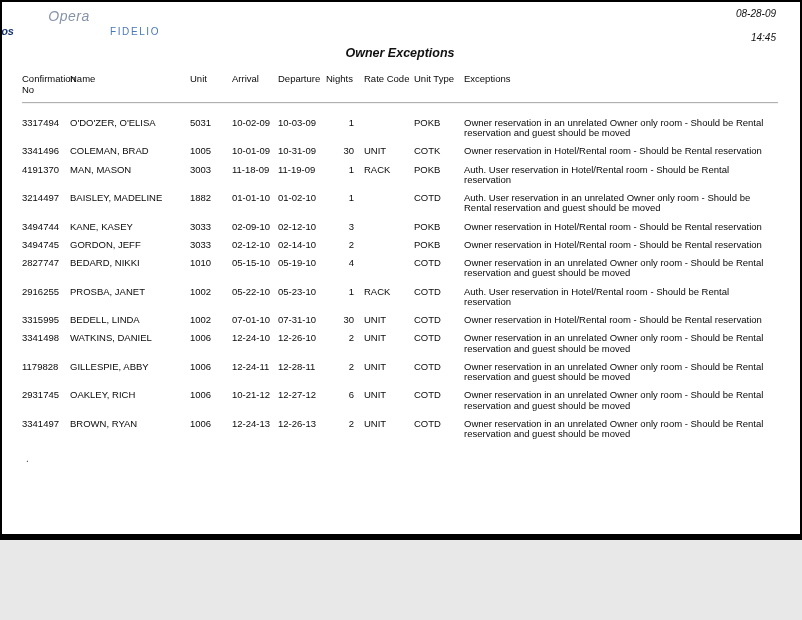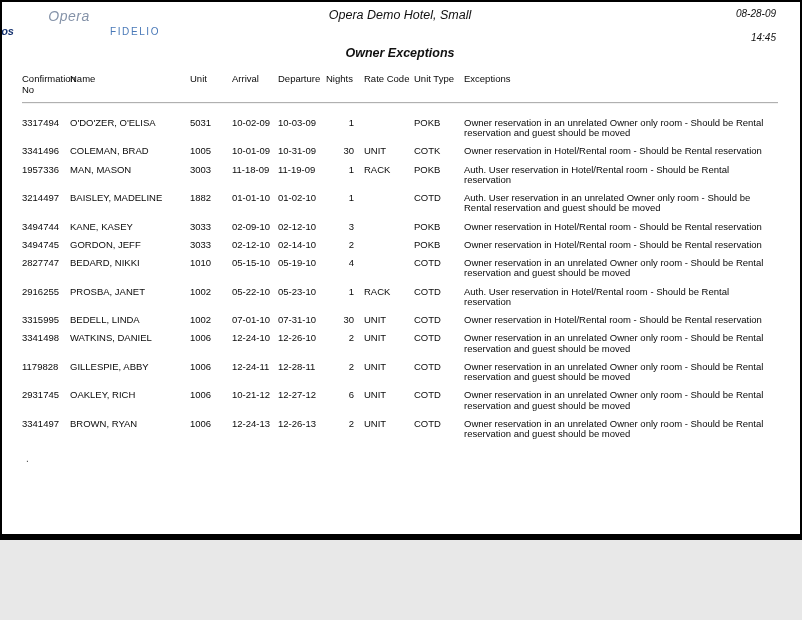--- a/index.html
+++ b/index.html
@@ -75,21 +75,20 @@
 
     <div class="report-header">
       <div class="logo">
         <span class="logo-opera">Opera</span>
         <span class="logo-line2">
           <span class="logo-micros">micros</span>
           <span class="logo-divider"></span>
           <span class="logo-fidelio">FIDELIO</span>
         </span>
       </div>
-      <div class="hotel-title">Opera Demo Hotel, Small</div>
       <div class="hdr-date">08-28-09</div>
       <div class="hdr-time">14:45</div>
       <div class="report-title">Owner Exceptions</div>
     </div>
 
     <div class="report-table">
       <div class="trow thead">
           <div class="cell col-confirmation_no">Confirmation No</div>
           <div class="cell col-name">Name</div>
           <div class="cell col-unit">Unit</div>
@@ -118,21 +117,21 @@
             <div class="cell col-name">COLEMAN, BRAD</div>
             <div class="cell col-unit">1005</div>
             <div class="cell col-arrival">10-01-09</div>
             <div class="cell col-departure">10-31-09</div>
             <div class="cell col-nights">30</div>
             <div class="cell col-rate_code">UNIT</div>
             <div class="cell col-unit_type">COTK</div>
             <div class="cell col-exceptions">Owner reservation in Hotel/Rental room - Should be Rental reservation</div>
           </div>
           <div class="trow">
-            <div class="cell col-confirmation_no">1957336</div>
+            <div class="cell col-confirmation_no">4191370</div>
             <div class="cell col-name">MAN, MASON</div>
             <div class="cell col-unit">3003</div>
             <div class="cell col-arrival">11-18-09</div>
             <div class="cell col-departure">11-19-09</div>
             <div class="cell col-nights">1</div>
             <div class="cell col-rate_code">RACK</div>
             <div class="cell col-unit_type">POKB</div>
             <div class="cell col-exceptions">Auth. User reservation in Hotel/Rental room - Should be Rental reservation</div>
           </div>
           <div class="trow">

